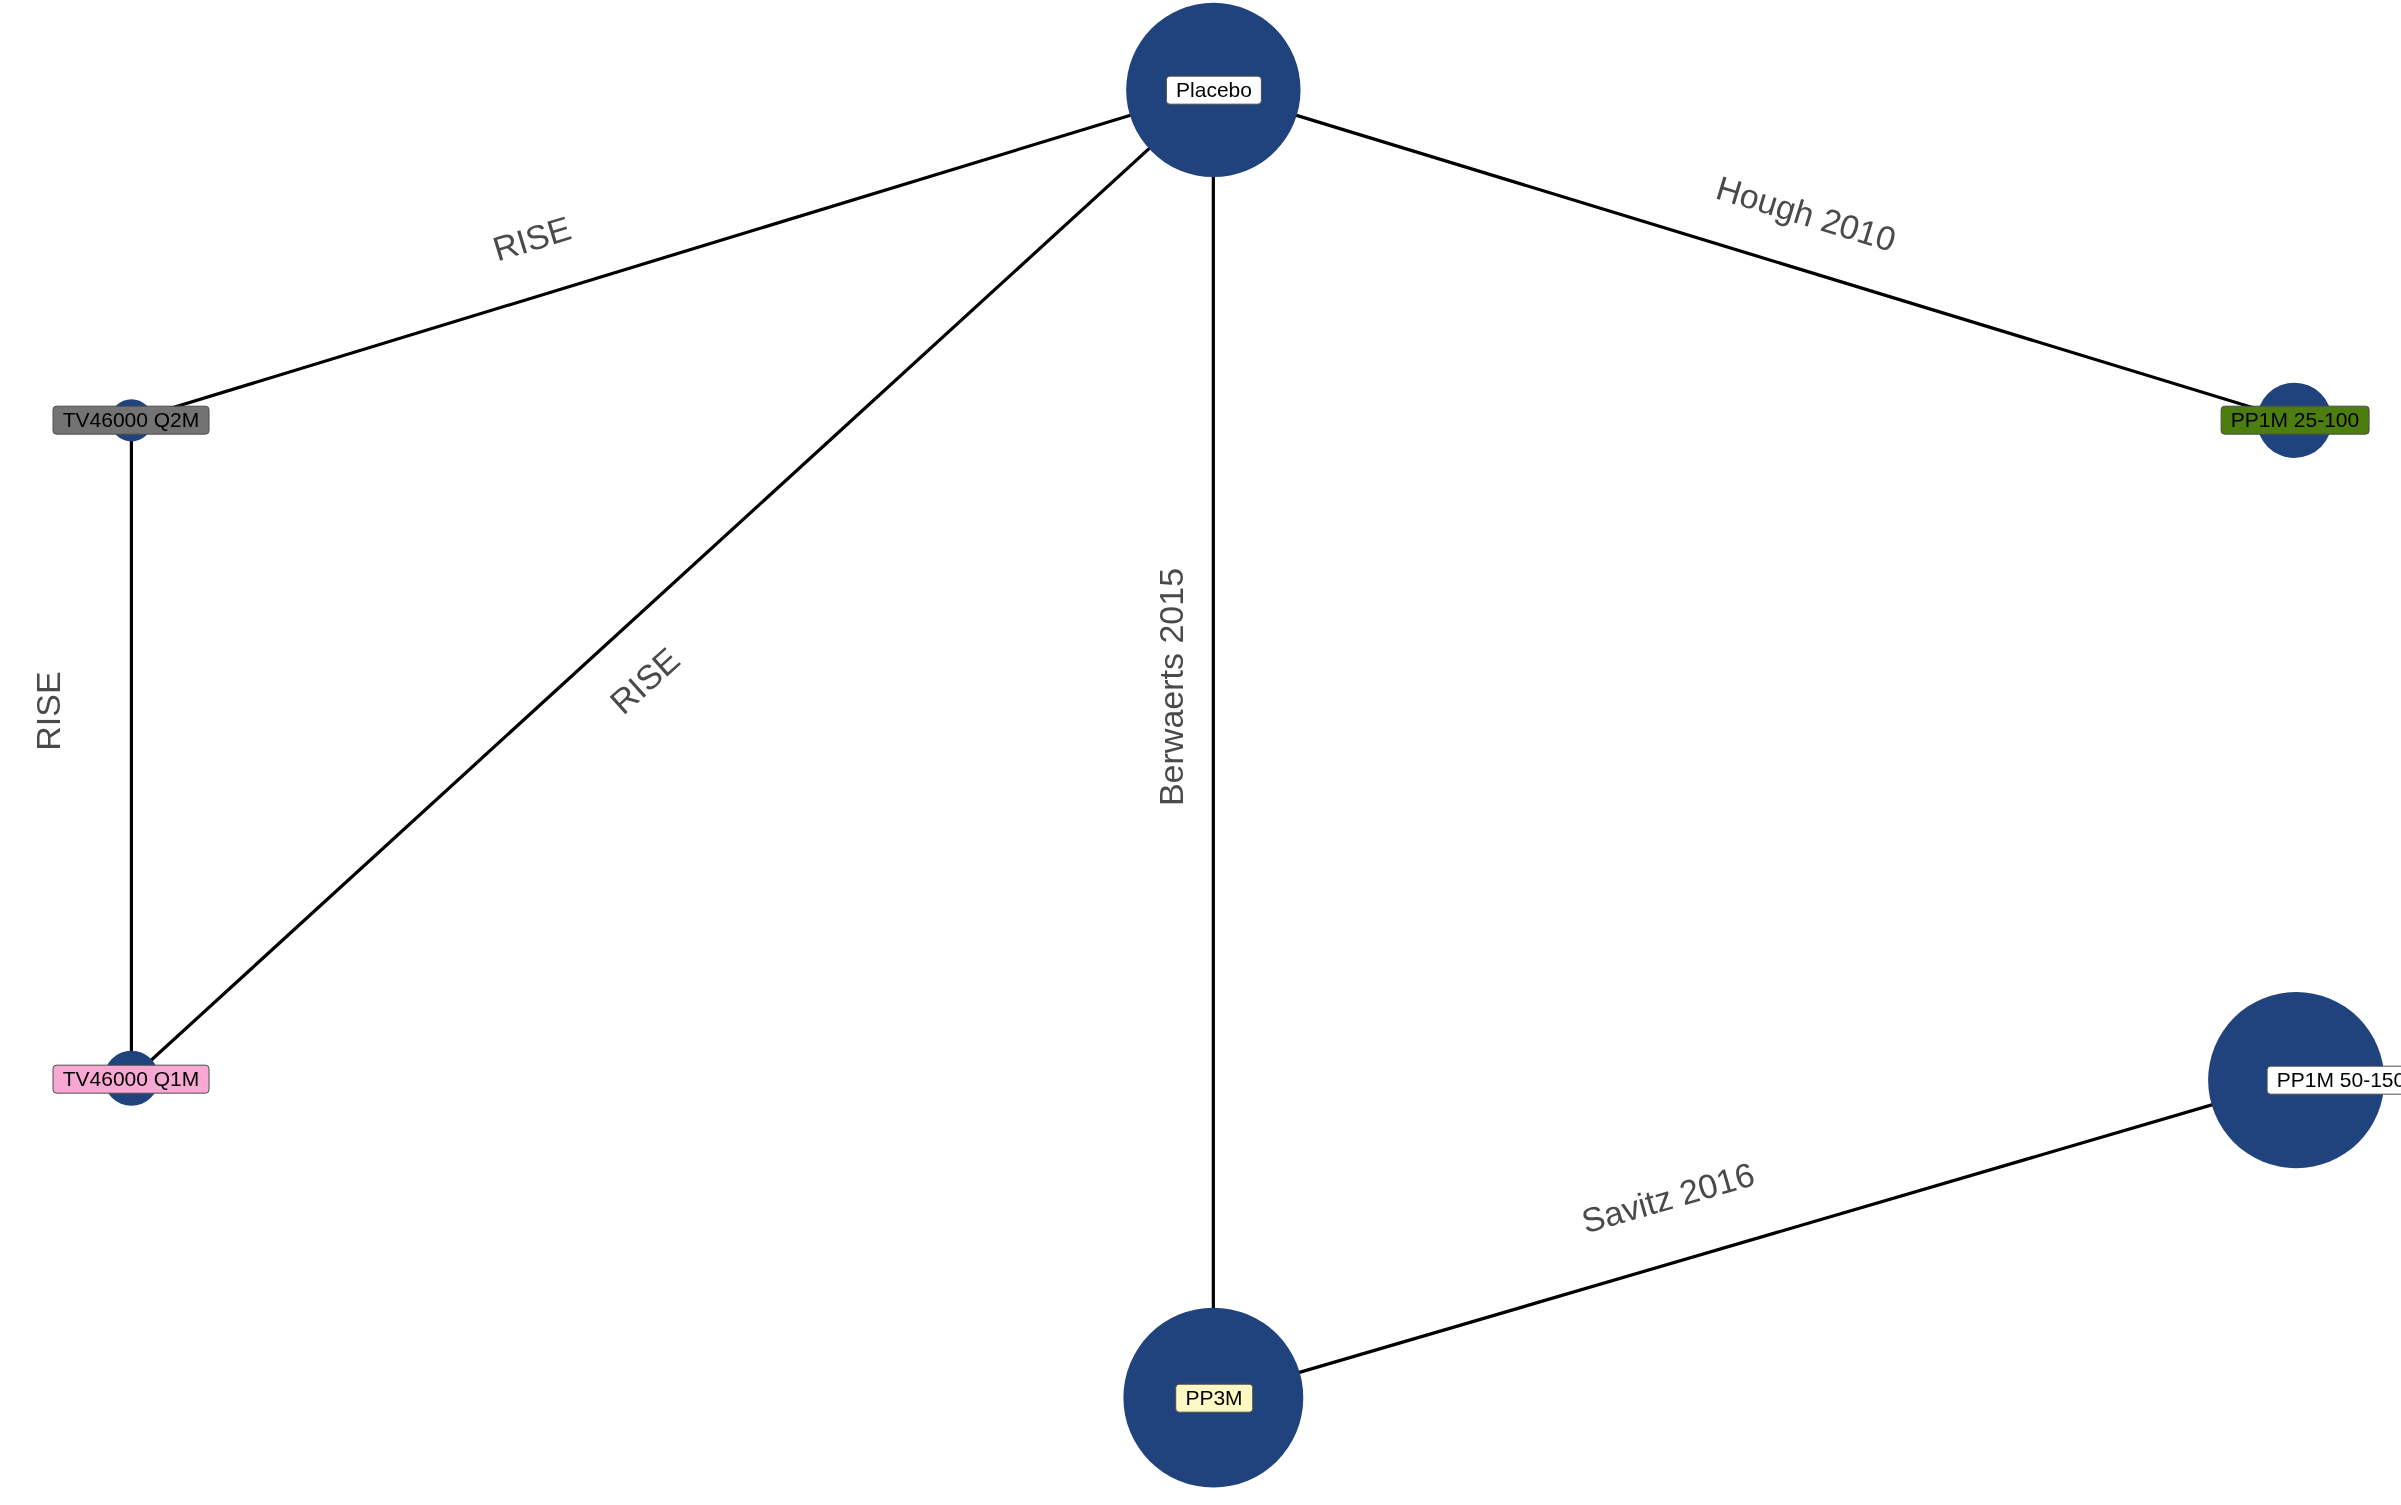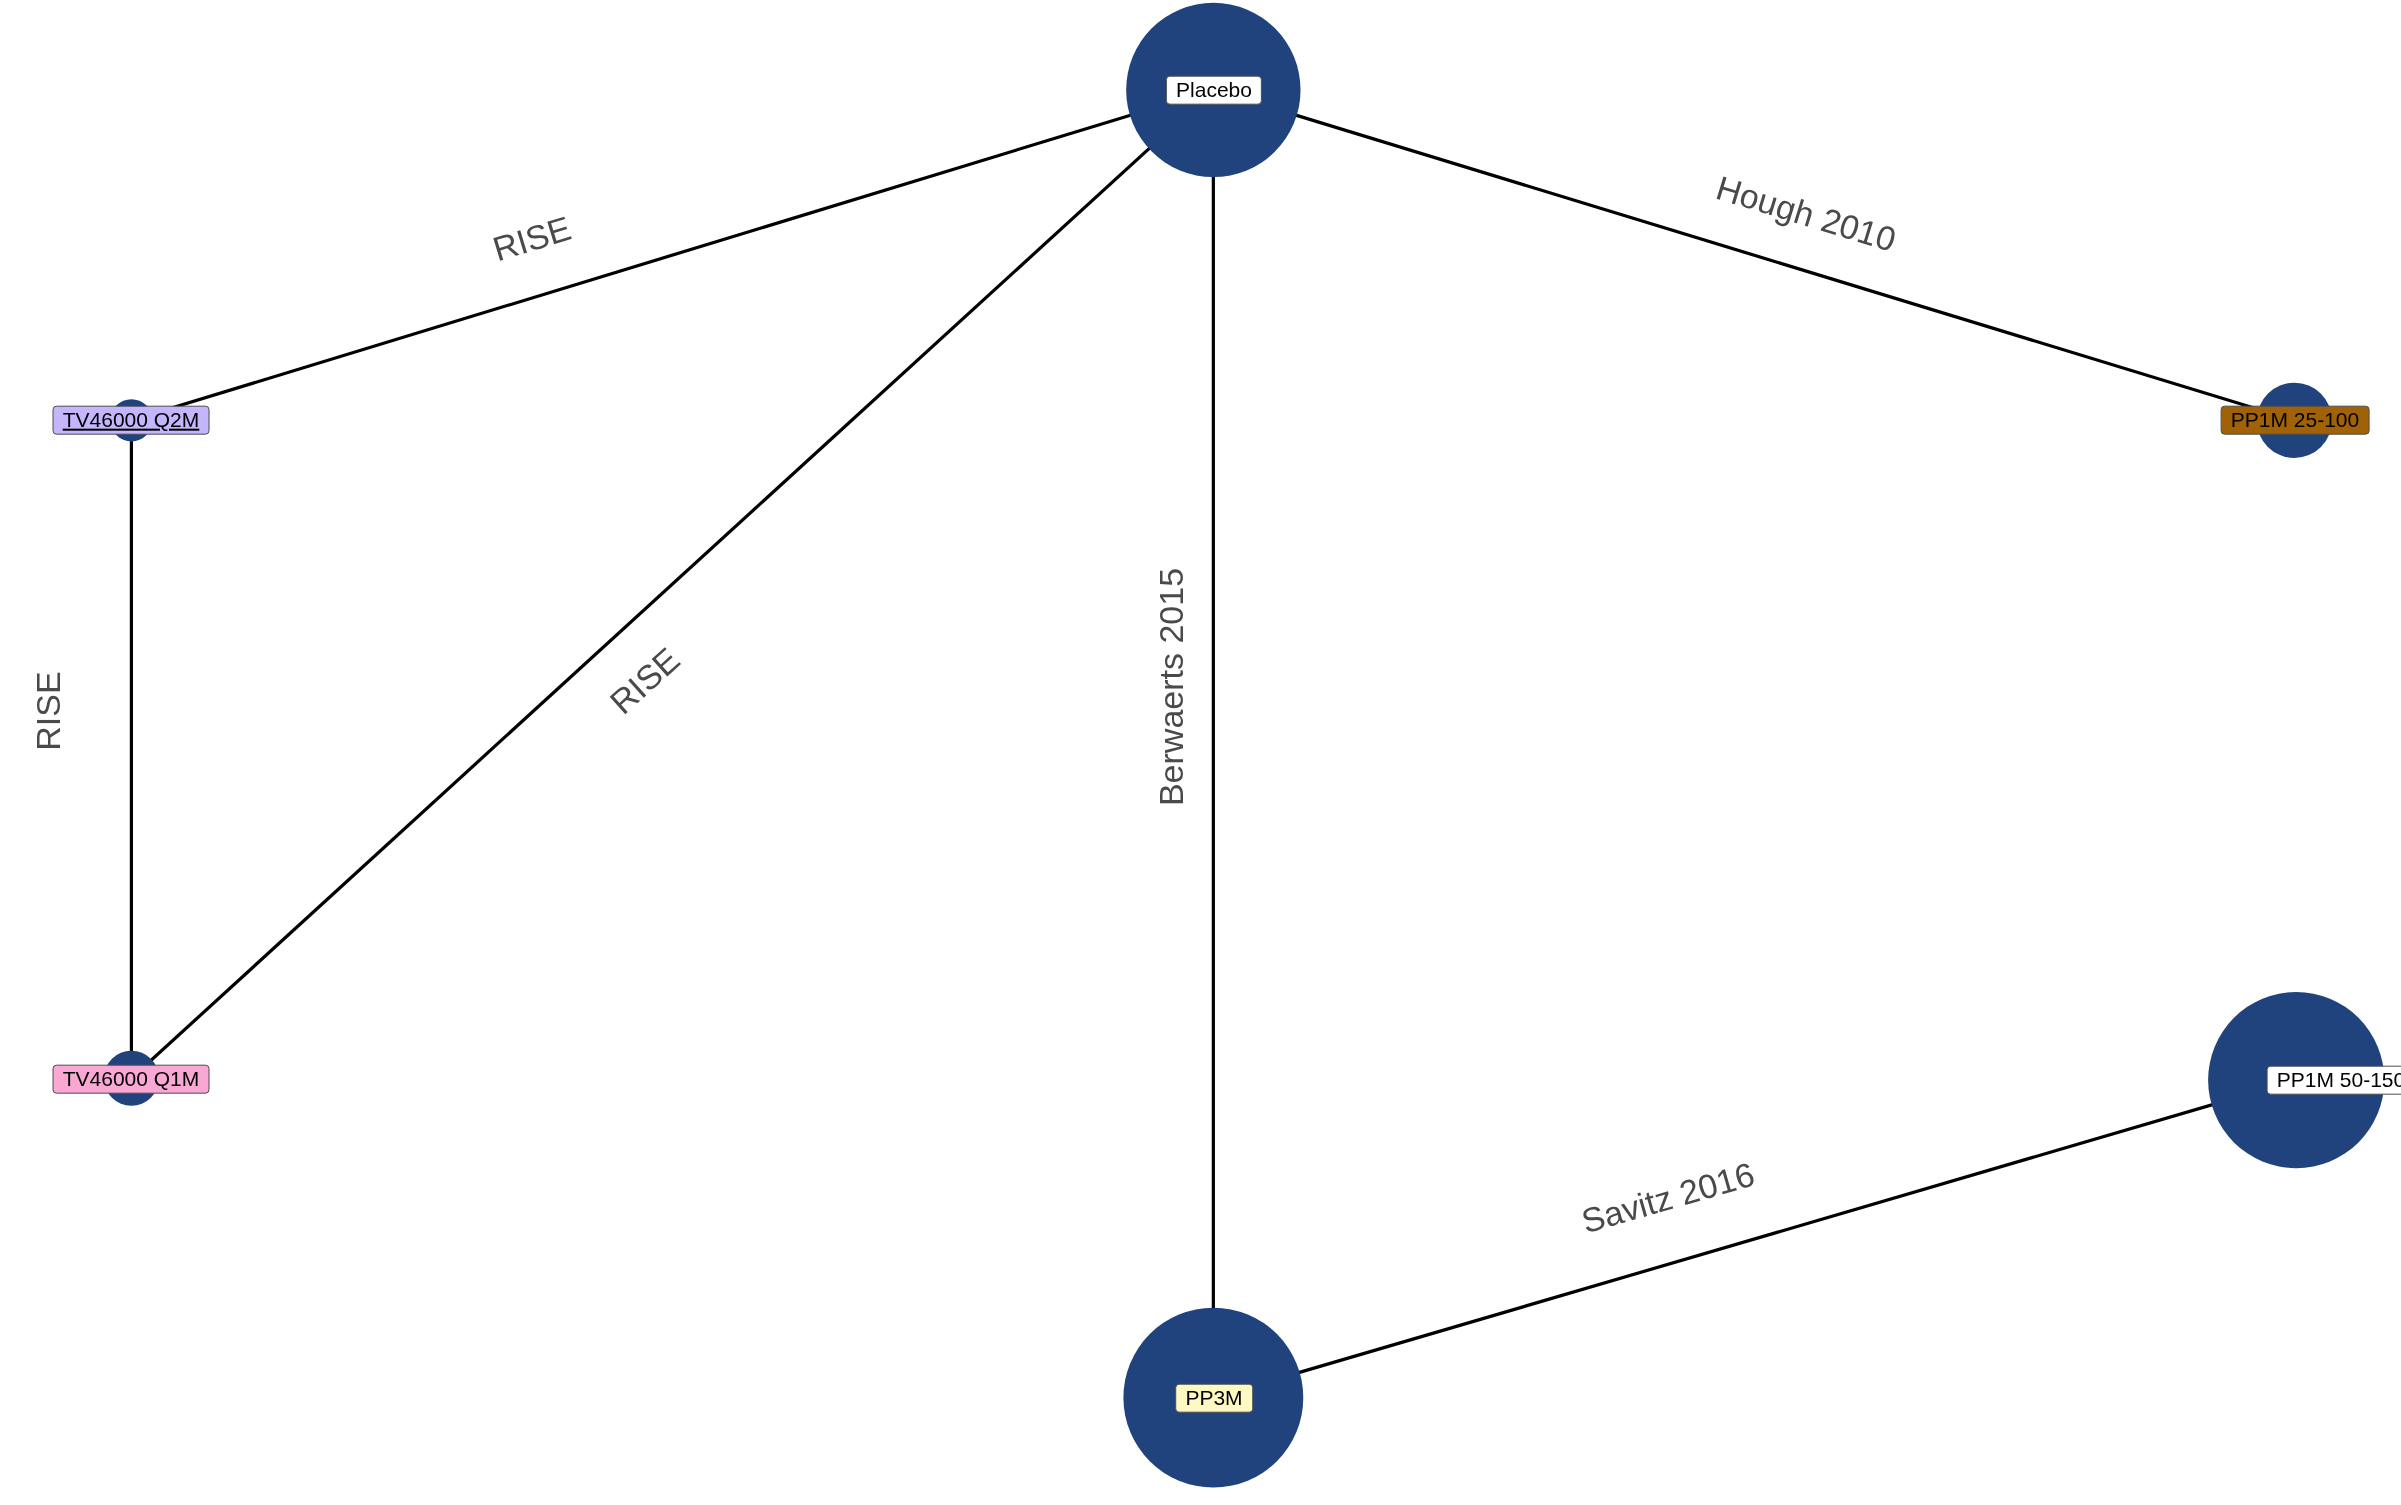--- a/index.html
+++ b/index.html
@@ -59,20 +59,20 @@
       <circle cx="1322" cy="1523" r="98" fill="#20427d"></circle>
     </svg>
   <div id="overlay">
       <div class="edge-label" style="left: 532px; top: 239px; transform: translate(-50%, -50%) rotate(-17deg); color: rgb(74, 74, 74);">RISE</div>
       <div class="edge-label" style="left: 645px; top: 681px; transform: translate(-50%, -50%) rotate(-42deg); color: rgb(74, 74, 74);">RISE</div>
       <div class="edge-label" style="left: 48px; top: 711px; transform: translate(-50%, -50%) rotate(-90deg); color: rgb(74, 74, 74);">RISE</div>
       <div class="edge-label" style="left: 1806px; top: 214px; transform: translate(-50%, -50%) rotate(17deg); color: rgb(74, 74, 74);">Hough 2010</div>
       <div class="edge-label" style="left: 1171px; top: 687px; transform: translate(-50%, -50%) rotate(-90deg); color: rgb(74, 74, 74);">Berwaerts 2015</div>
       <div class="edge-label" style="left: 1668px; top: 1198px; transform: translate(-50%, -50%) rotate(-16deg); color: rgb(74, 74, 74);">Savitz 2016</div>
       <div class="node-label" style="left: 1214px; top: 90px; background: rgb(255, 255, 255); border-color: rgb(77, 77, 77); color: rgb(0, 0, 0);">Placebo</div>
-      <div class="node-label" style="left: 131px; top: 420px; background: #c4b5fd; border-color: rgb(77, 77, 77); color: rgb(0, 0, 0); text-decoration: underline;">TV46000 Q2M</div>
+      <div class="node-label" style="left: 131px; top: 420px; background: #737373; border-color: rgb(77, 77, 77); color: rgb(0, 0, 0);">TV46000 Q2M</div>
       <div class="node-label" style="left: 131px; top: 1079px; background: #f9a8d4; border-color: rgb(77, 77, 77); color: rgb(0, 0, 0);">TV46000 Q1M</div>
-      <div class="node-label" style="left: 2295px; top: 420px; background: #a16207; border-color: rgb(77, 77, 77); color: rgb(0, 0, 0);">PP1M 25-100</div>
+      <div class="node-label" style="left: 2295px; top: 420px; background: #4d7c0f; border-color: rgb(77, 77, 77); color: rgb(0, 0, 0);">PP1M 25-100</div>
       <div class="node-label" style="left: 2297px; top: 1080px; background: rgb(255, 255, 255); border-color: rgb(77, 77, 77); color: rgb(0, 0, 0); margin-left: 44px;">PP1M 50-150</div>
       <div class="node-label" style="left: 1214px; top: 1398px; background: #fef9c3; border-color: rgb(77, 77, 77); color: rgb(0, 0, 0);">PP3M</div>
     </div>
 </div>
 
 
 </body></html>

